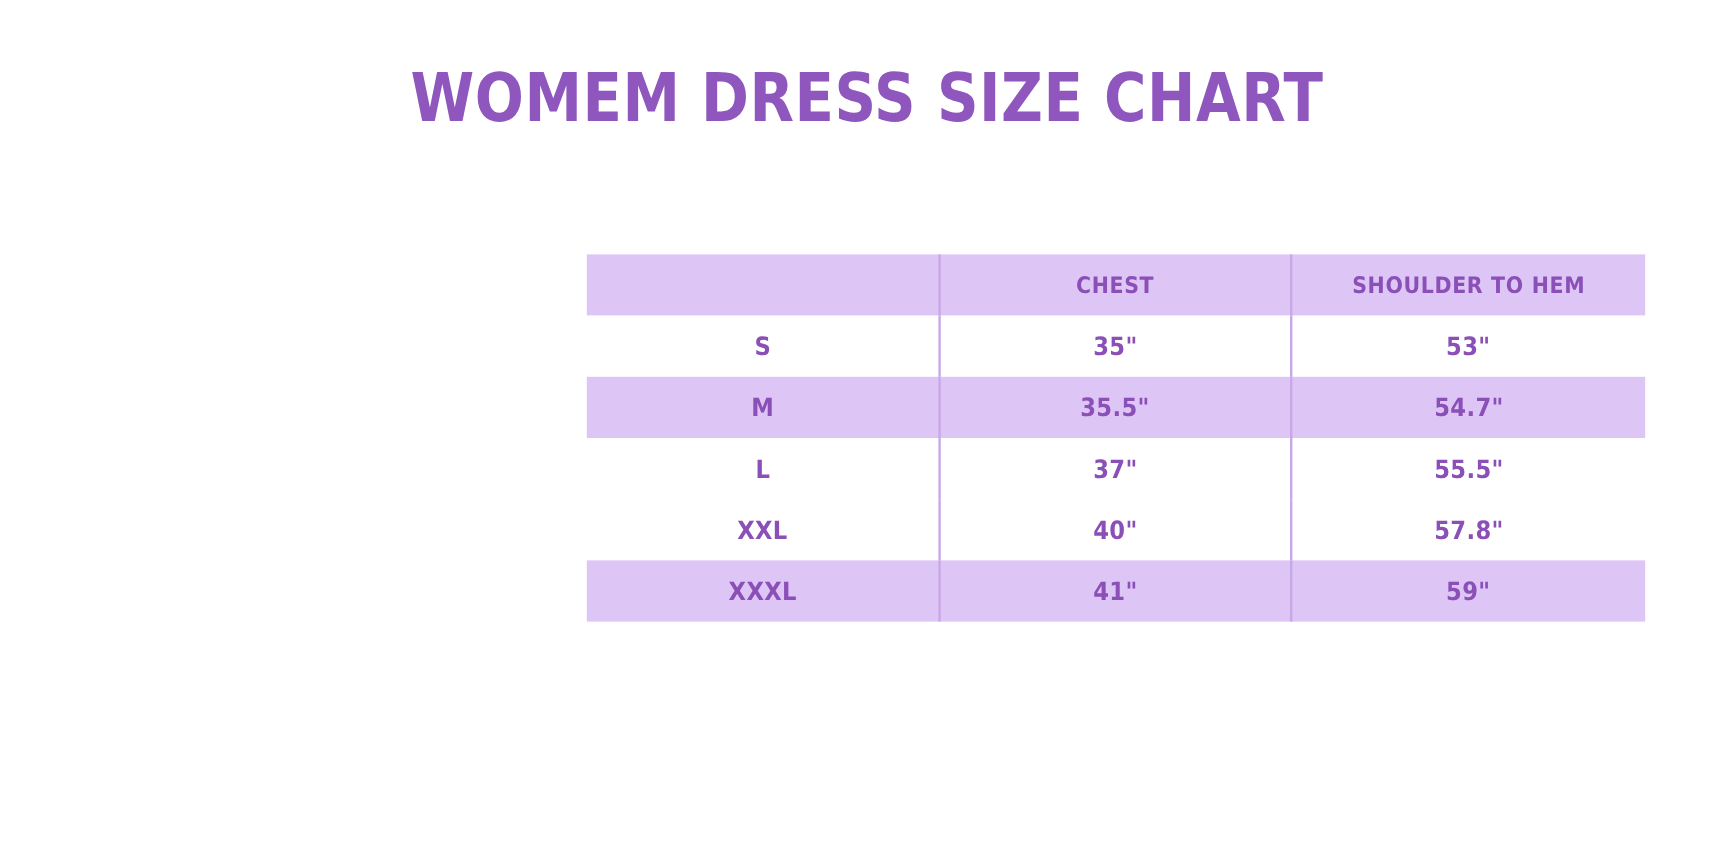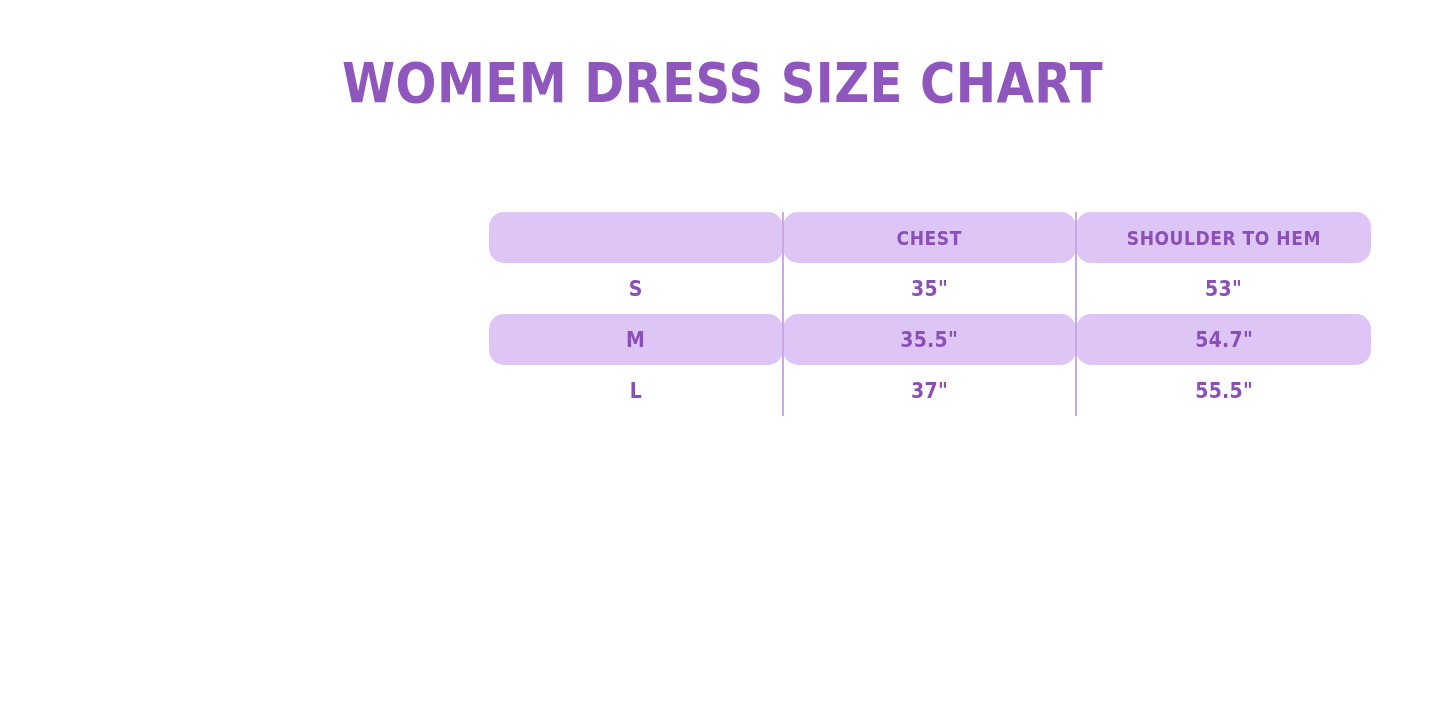--- a/index.html
+++ b/index.html
@@ -57,21 +57,20 @@
   .size-table td {
     height: 51px;
     padding: 0;
     margin: 0;
     text-align: center;
     vertical-align: middle;
     color: #8b4fb8;
     font-family: "DejaVu Sans", sans-serif;
     font-weight: 700;
     white-space: nowrap;
-    border-radius: 15px;
   }
 
   .size-table th {
     font-size: 19px;
     letter-spacing: 0.6px;
   }
 
   .size-table td {
     font-size: 21px;
     letter-spacing: 0.3px;
@@ -128,16 +127,26 @@
       <tr class="row-shade">
         <td class="col1"><span class="shrink">M</span></td>
         <td class="col2"><span class="shrink">35.5"</span></td>
         <td class="col3"><span class="shrink">54.7"</span></td>
       </tr>
       <tr class="row-plain">
         <td class="col1"><span class="shrink">L</span></td>
         <td class="col2"><span class="shrink">37"</span></td>
         <td class="col3"><span class="shrink">55.5"</span></td>
       </tr>
+      <tr class="row-plain">
+        <td class="col1"><span class="shrink">XXL</span></td>
+        <td class="col2"><span class="shrink">40"</span></td>
+        <td class="col3"><span class="shrink">57.8"</span></td>
+      </tr>
+      <tr class="row-shade">
+        <td class="col1"><span class="shrink">XXXL</span></td>
+        <td class="col2"><span class="shrink">41"</span></td>
+        <td class="col3"><span class="shrink">59"</span></td>
+      </tr>
     </tbody>
   </table>
 
 </div>
 
 </body></html>

